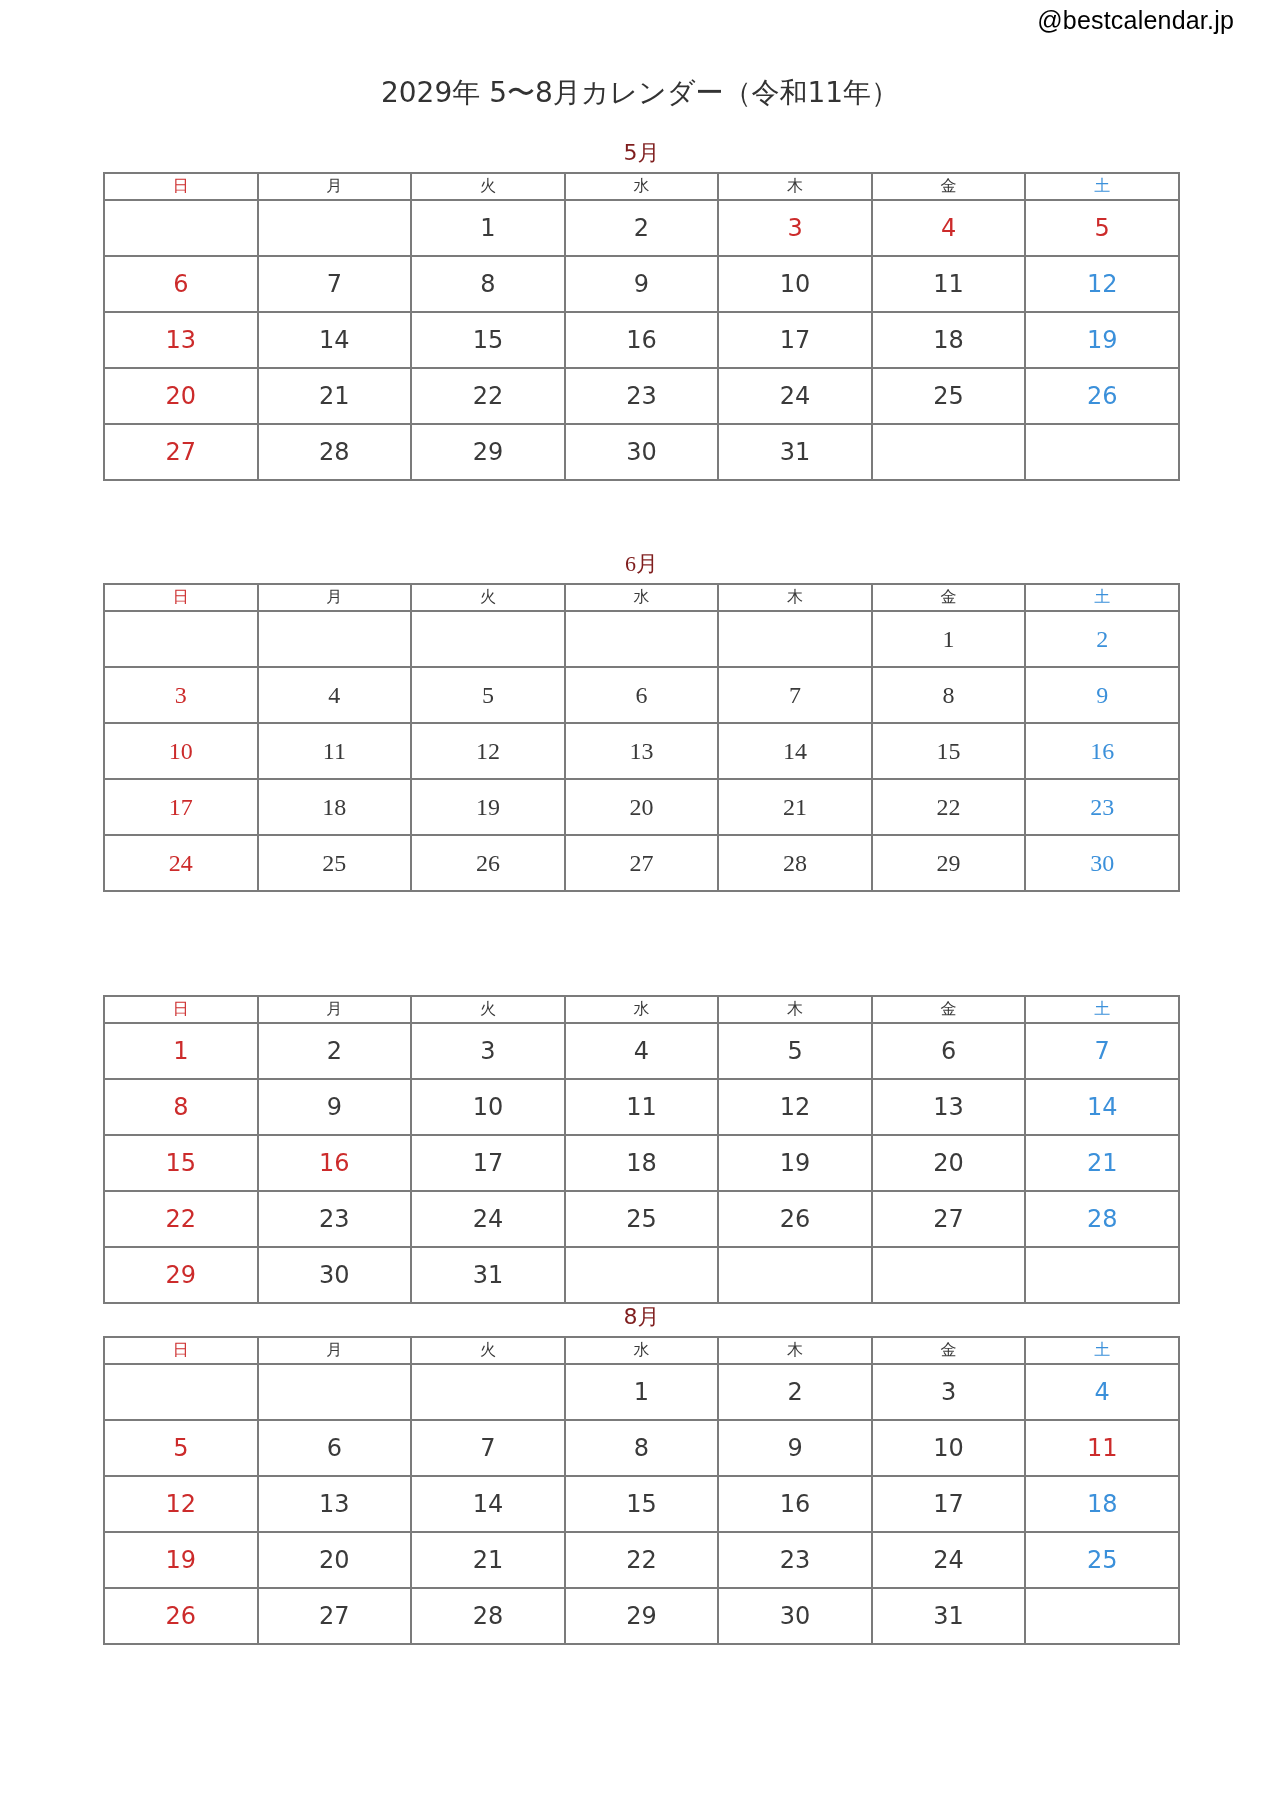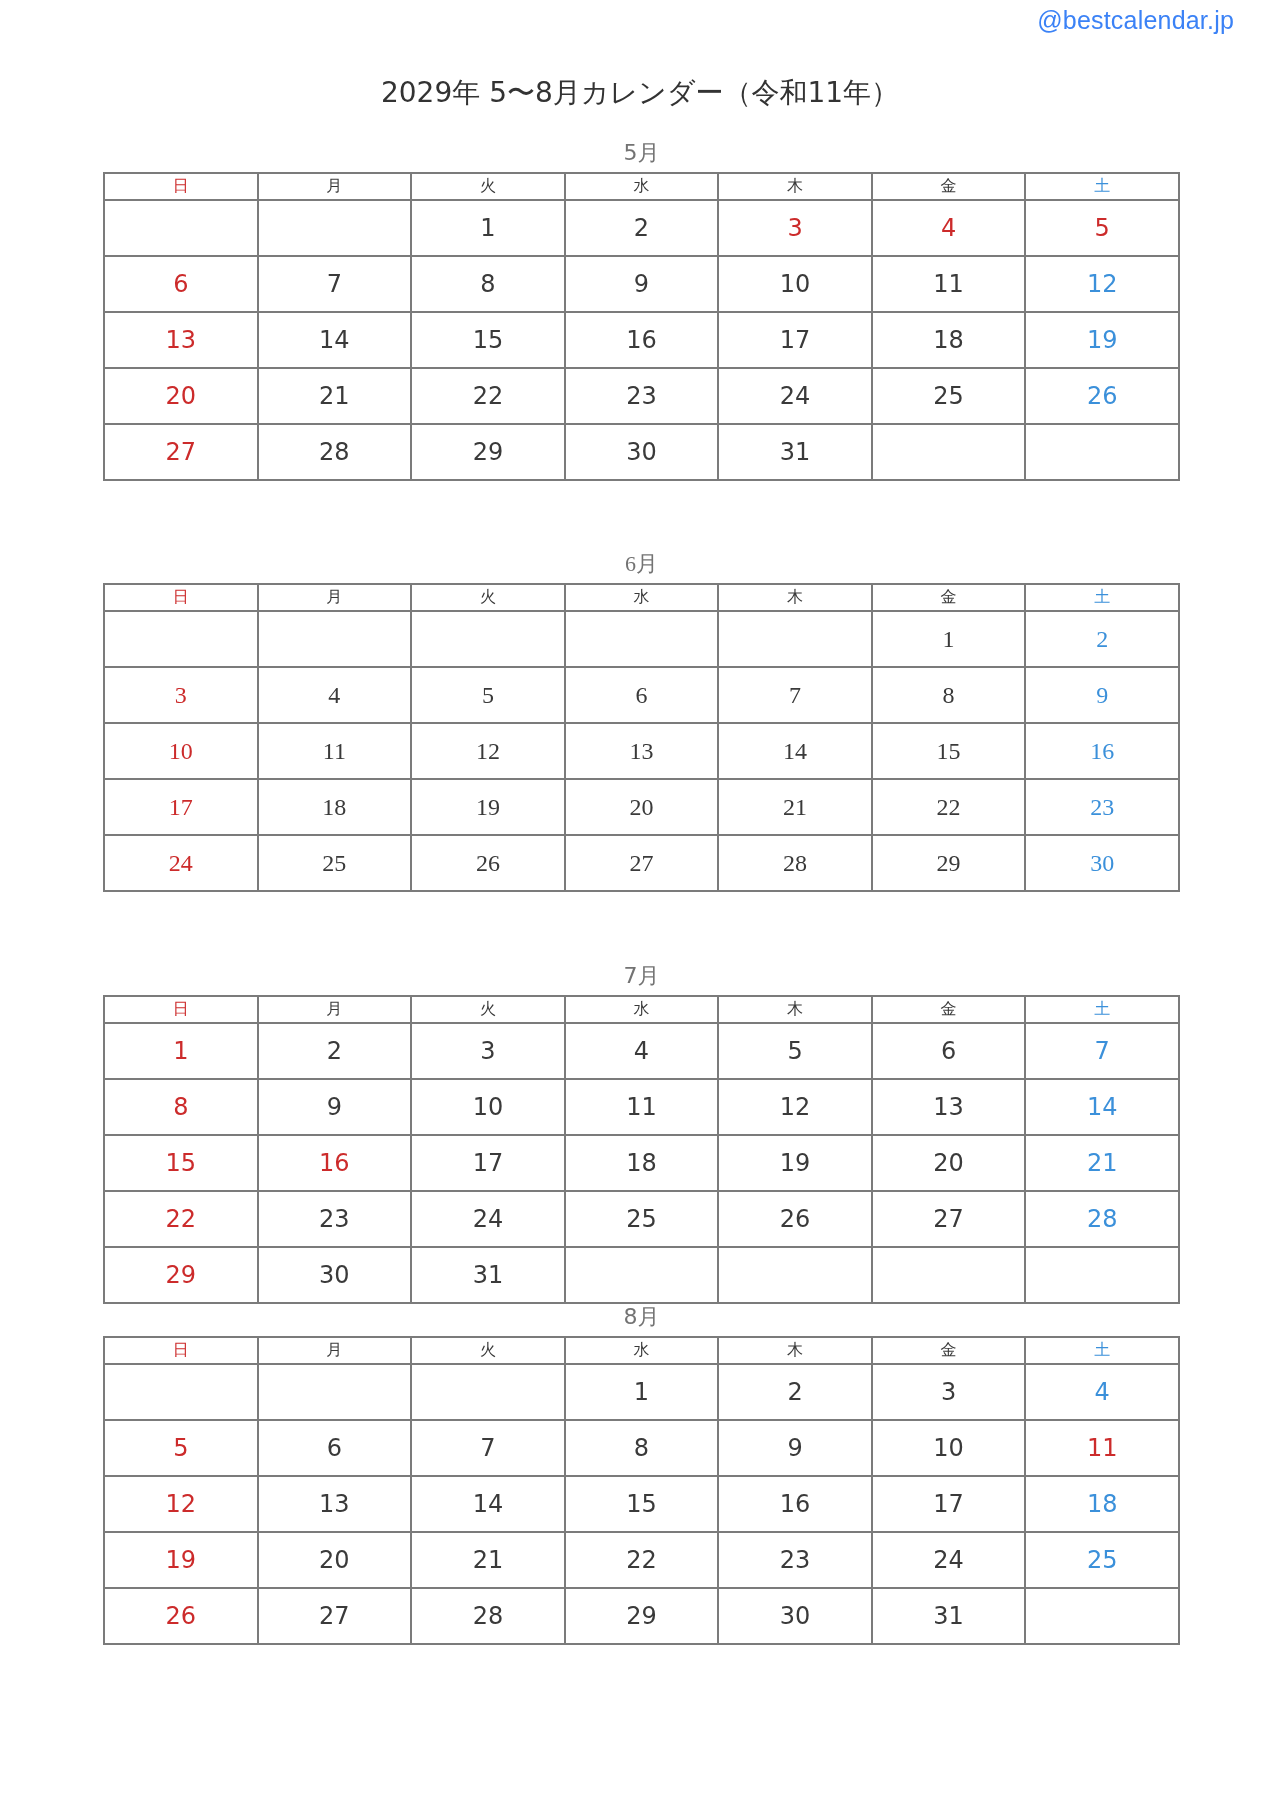--- a/index.html
+++ b/index.html
@@ -3,32 +3,32 @@
 <meta charset="utf-8">
 <style>
   html, body { margin: 0; padding: 0; background: #ffffff; }
   body {
     width: 1280px; height: 1811px; position: relative; overflow: hidden;
     font-family: "DejaVu Sans", "Liberation Sans", sans-serif;
     color: #3a3a3a;
   }
   .watermark {
     position: absolute; right: 46px; top: 6px;
-    font-size: 25px; color: #3b82f6; letter-spacing: 0.2px;
+    font-size: 25px; color: #000000; letter-spacing: 0.2px;
     font-family: "Liberation Sans", sans-serif;
   }
   .page-title {
     position: absolute; left: 0; width: 1280px; top: 74px;
     text-align: center; font-size: 28px; color: #333333;
   }
   .month {
     position: absolute; left: 103px; width: 1077px;
   }
   .month-title {
-    text-align: center; font-size: 22px; color: #737373;
+    text-align: center; font-size: 22px; color: #7f1d1d;
     height: 30px; line-height: 30px; margin-top: -34px; margin-bottom: 4px;
   }
   table.cal {
     border-collapse: collapse; width: 1077px; table-layout: fixed;
   }
   table.cal th, table.cal td {
     border: 2px solid #7b7b7b; text-align: center; padding: 0;
   }
   table.cal th {
     height: 25px; font-size: 16px; font-weight: normal; color: #3a3a3a;
@@ -166,21 +166,20 @@
             <td>26</td>
             <td>27</td>
             <td>28</td>
             <td>29</td>
             <td class="sat">30</td>
           </tr>
         </tbody>
     </table>
   </div>
     <div class="month" style="top: 995px;">
-    <div class="month-title">7月</div>
     <table class="cal">
       <thead>
           <tr>
             <th class="sun">日</th>
             <th>月</th>
             <th>火</th>
             <th>水</th>
             <th>木</th>
             <th>金</th>
             <th class="sat">土</th>

